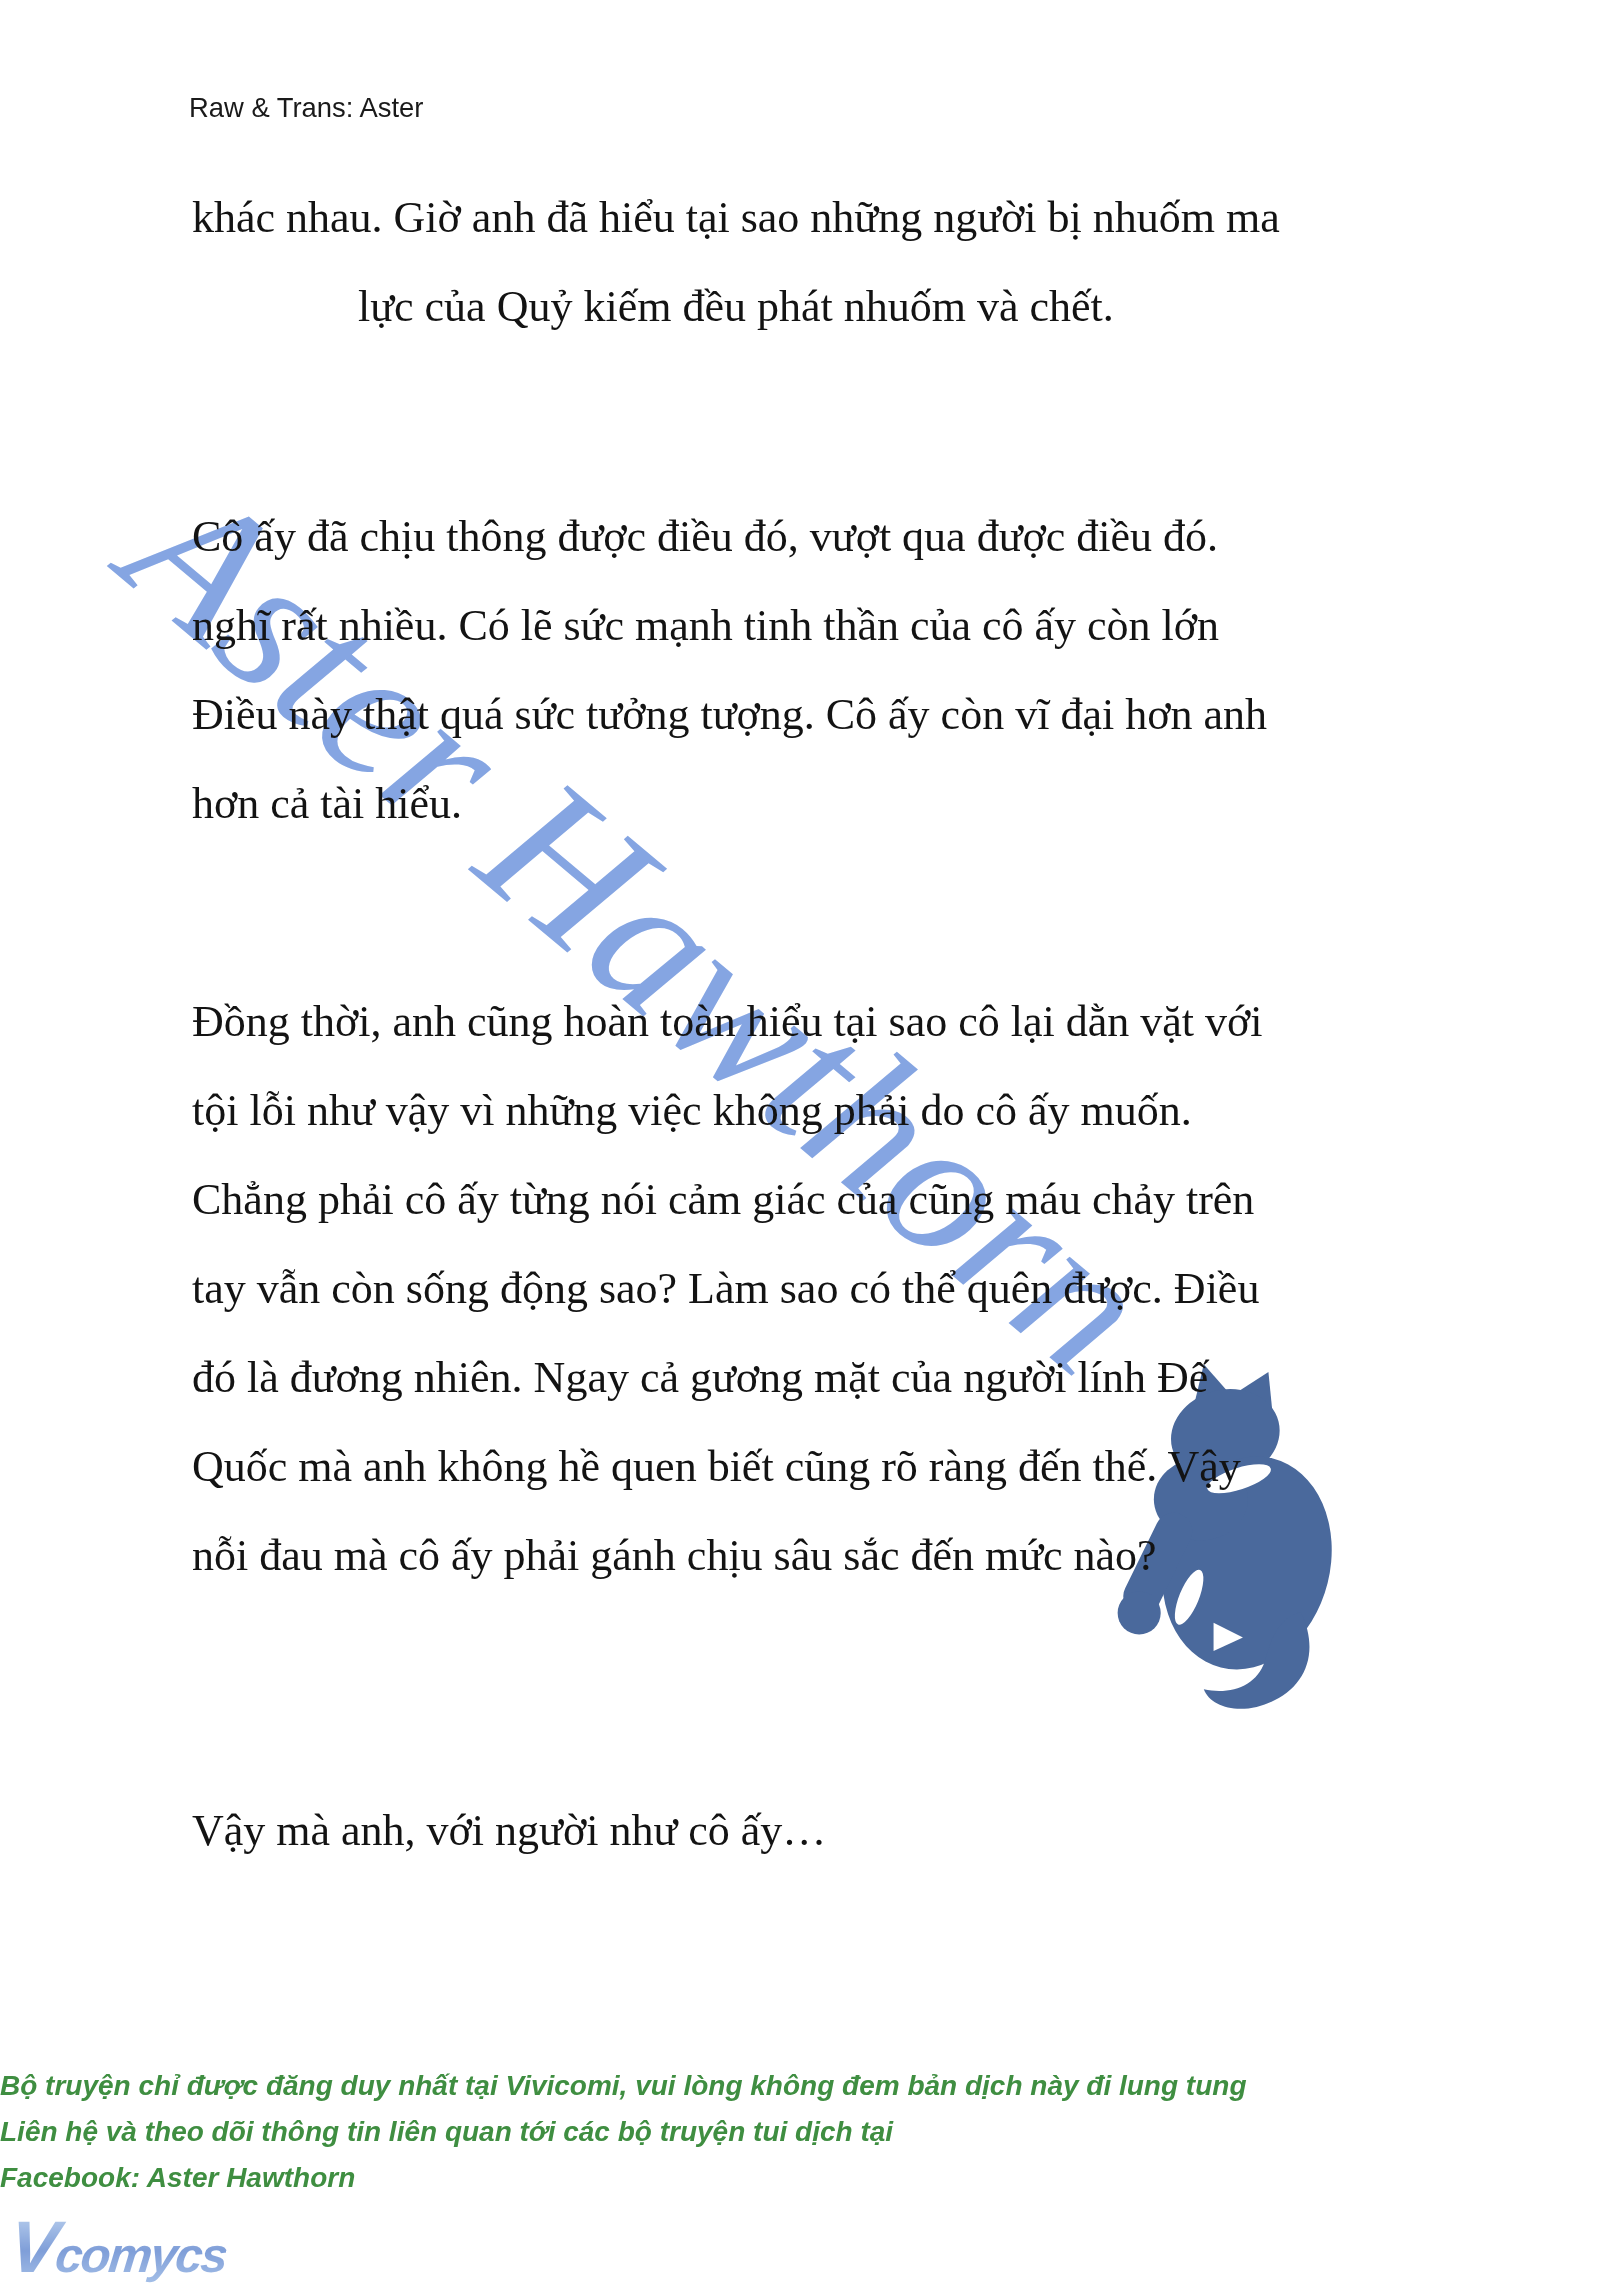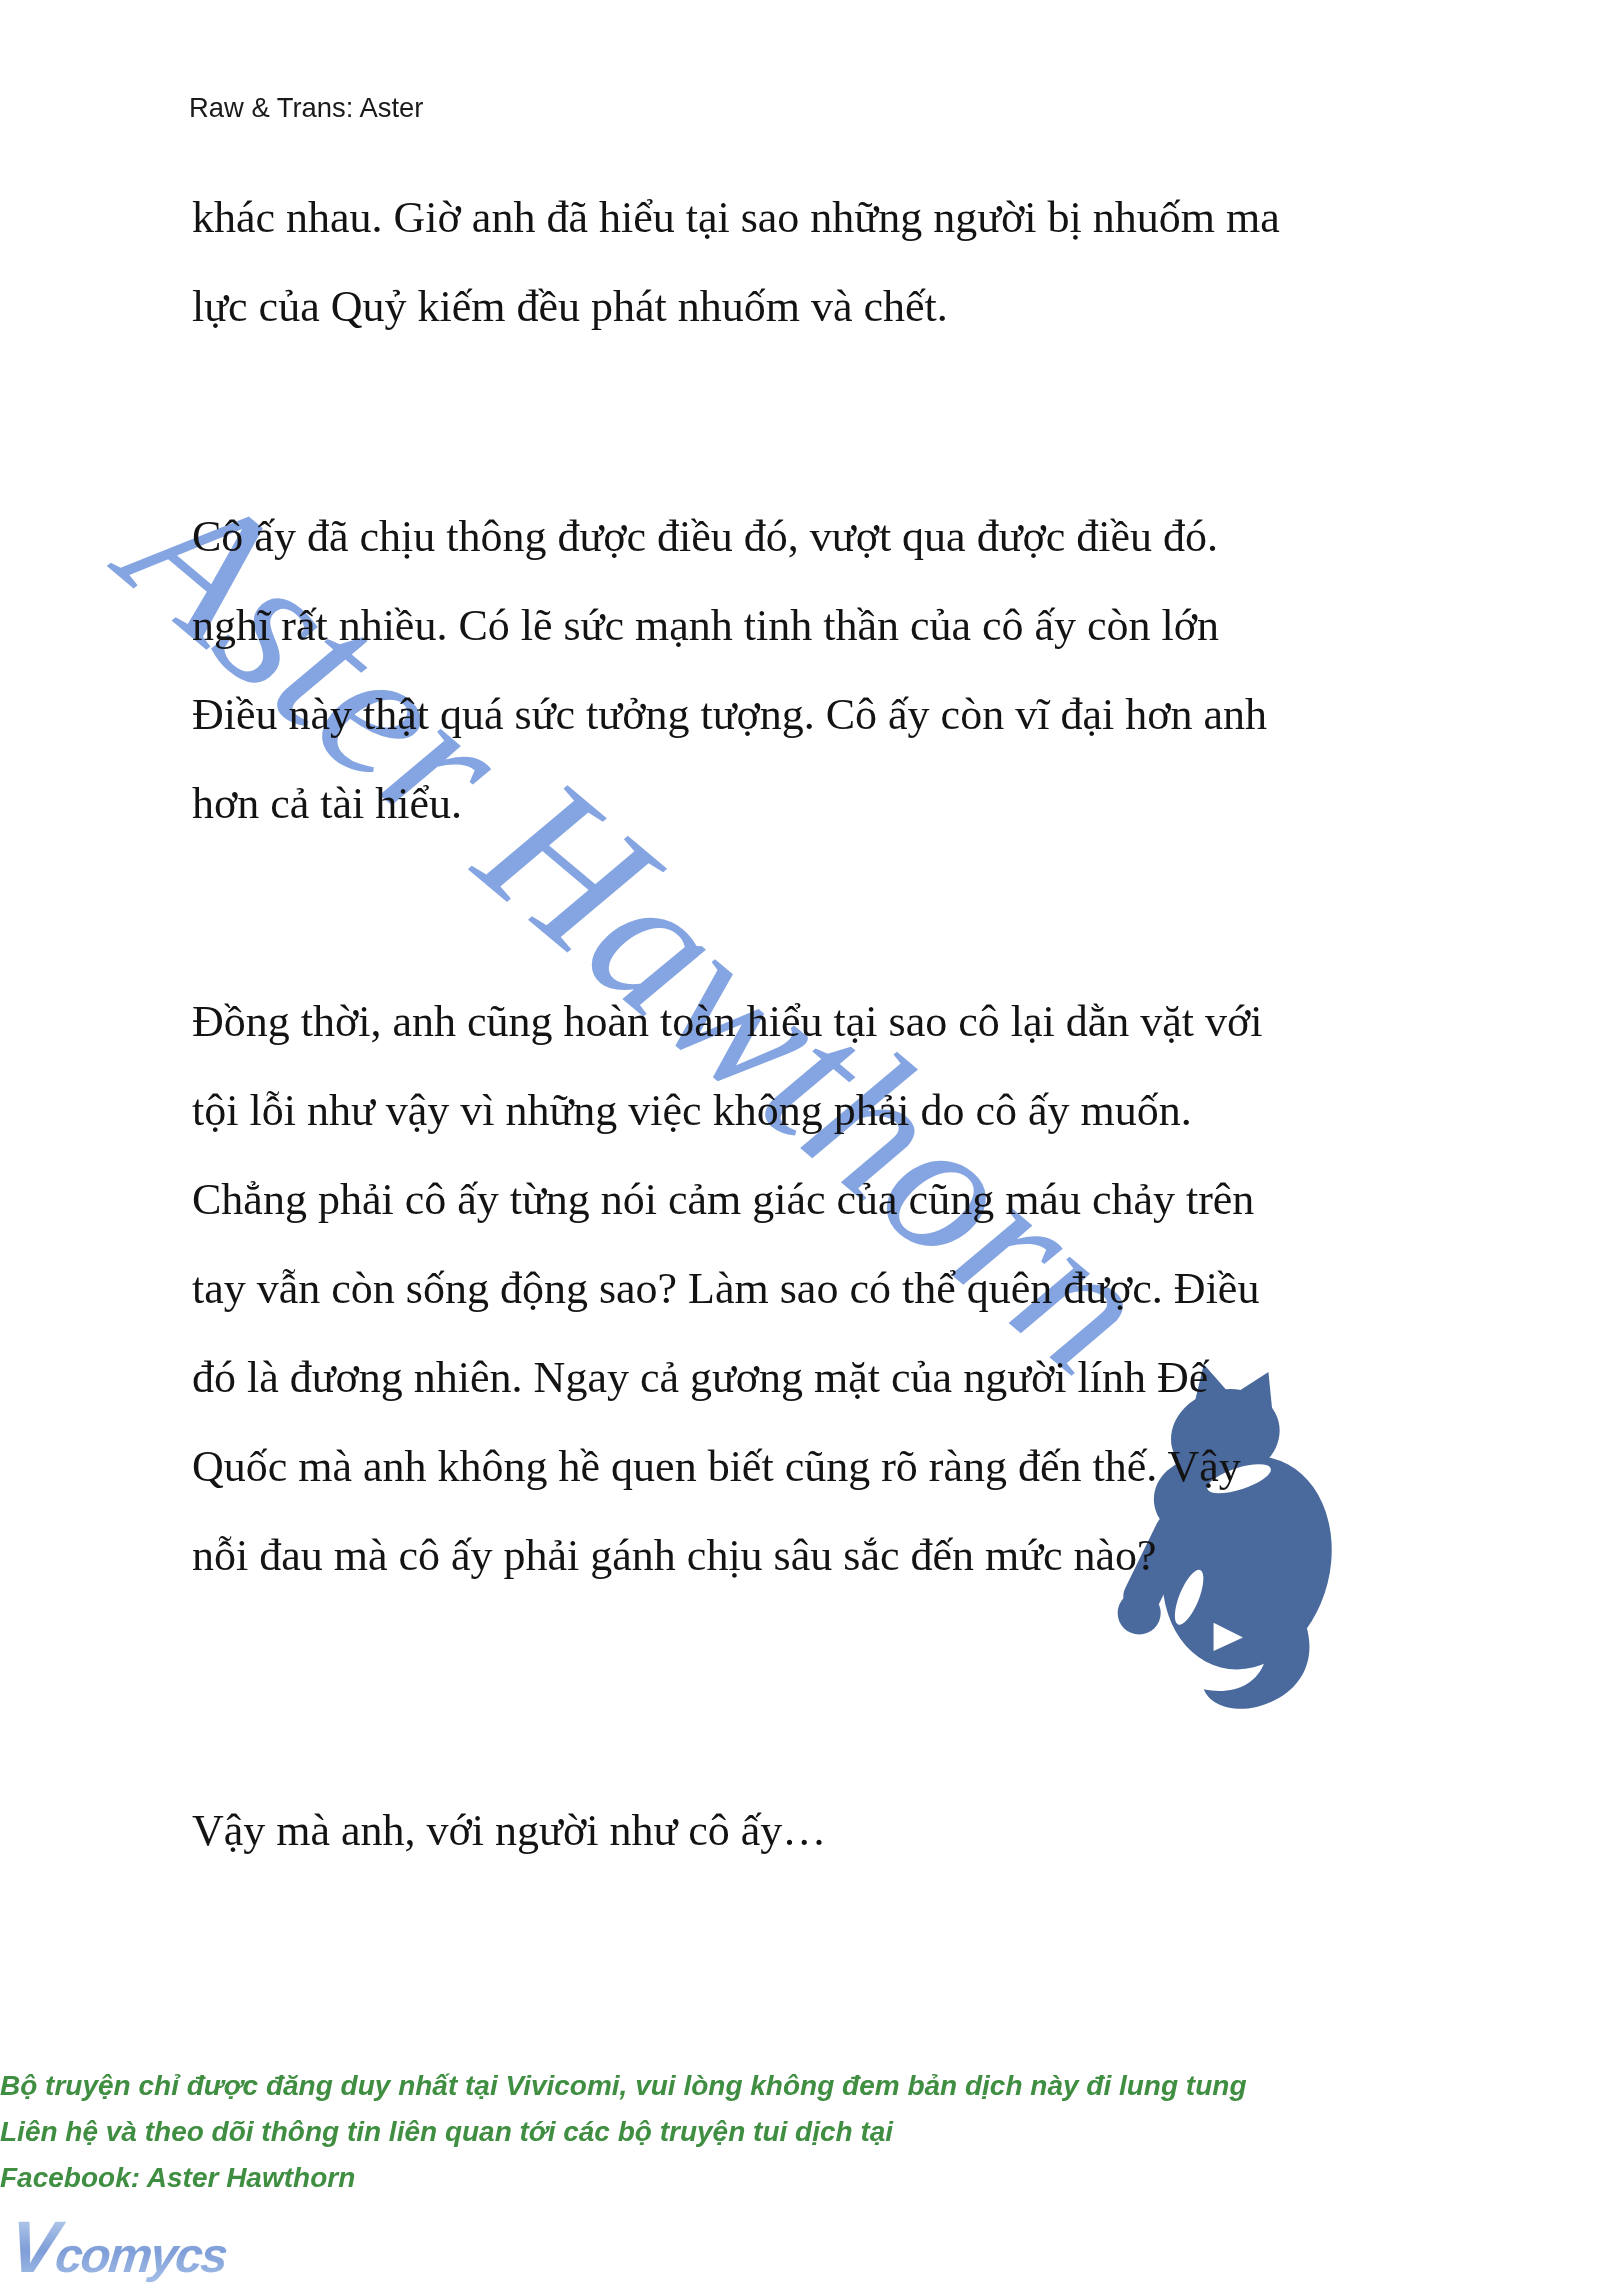--- a/index.html
+++ b/index.html
@@ -35,21 +35,21 @@
     width:235px; height:353px;
     z-index:2;
   }
   .para {
     position:absolute; left:192px;
     font-size:44px; line-height:89px;
     color:#131313;
     z-index:3;
   }
   .para .line { white-space:nowrap; }
-  .p1 { top:173px; }
+  .p1 { top:173px;text-align:center; }
   .p2 { top:492px; }
   .p3 { top:977px; }
   .p4 { top:1786px; }
   .footer {
     position:absolute; top:2063px; left:0; right:0;
     text-align:left;
     font-family:"Liberation Sans", sans-serif;
     font-style:italic; font-weight:bold;
     font-size:28px; line-height:46px;
     color:#3f8e41;

